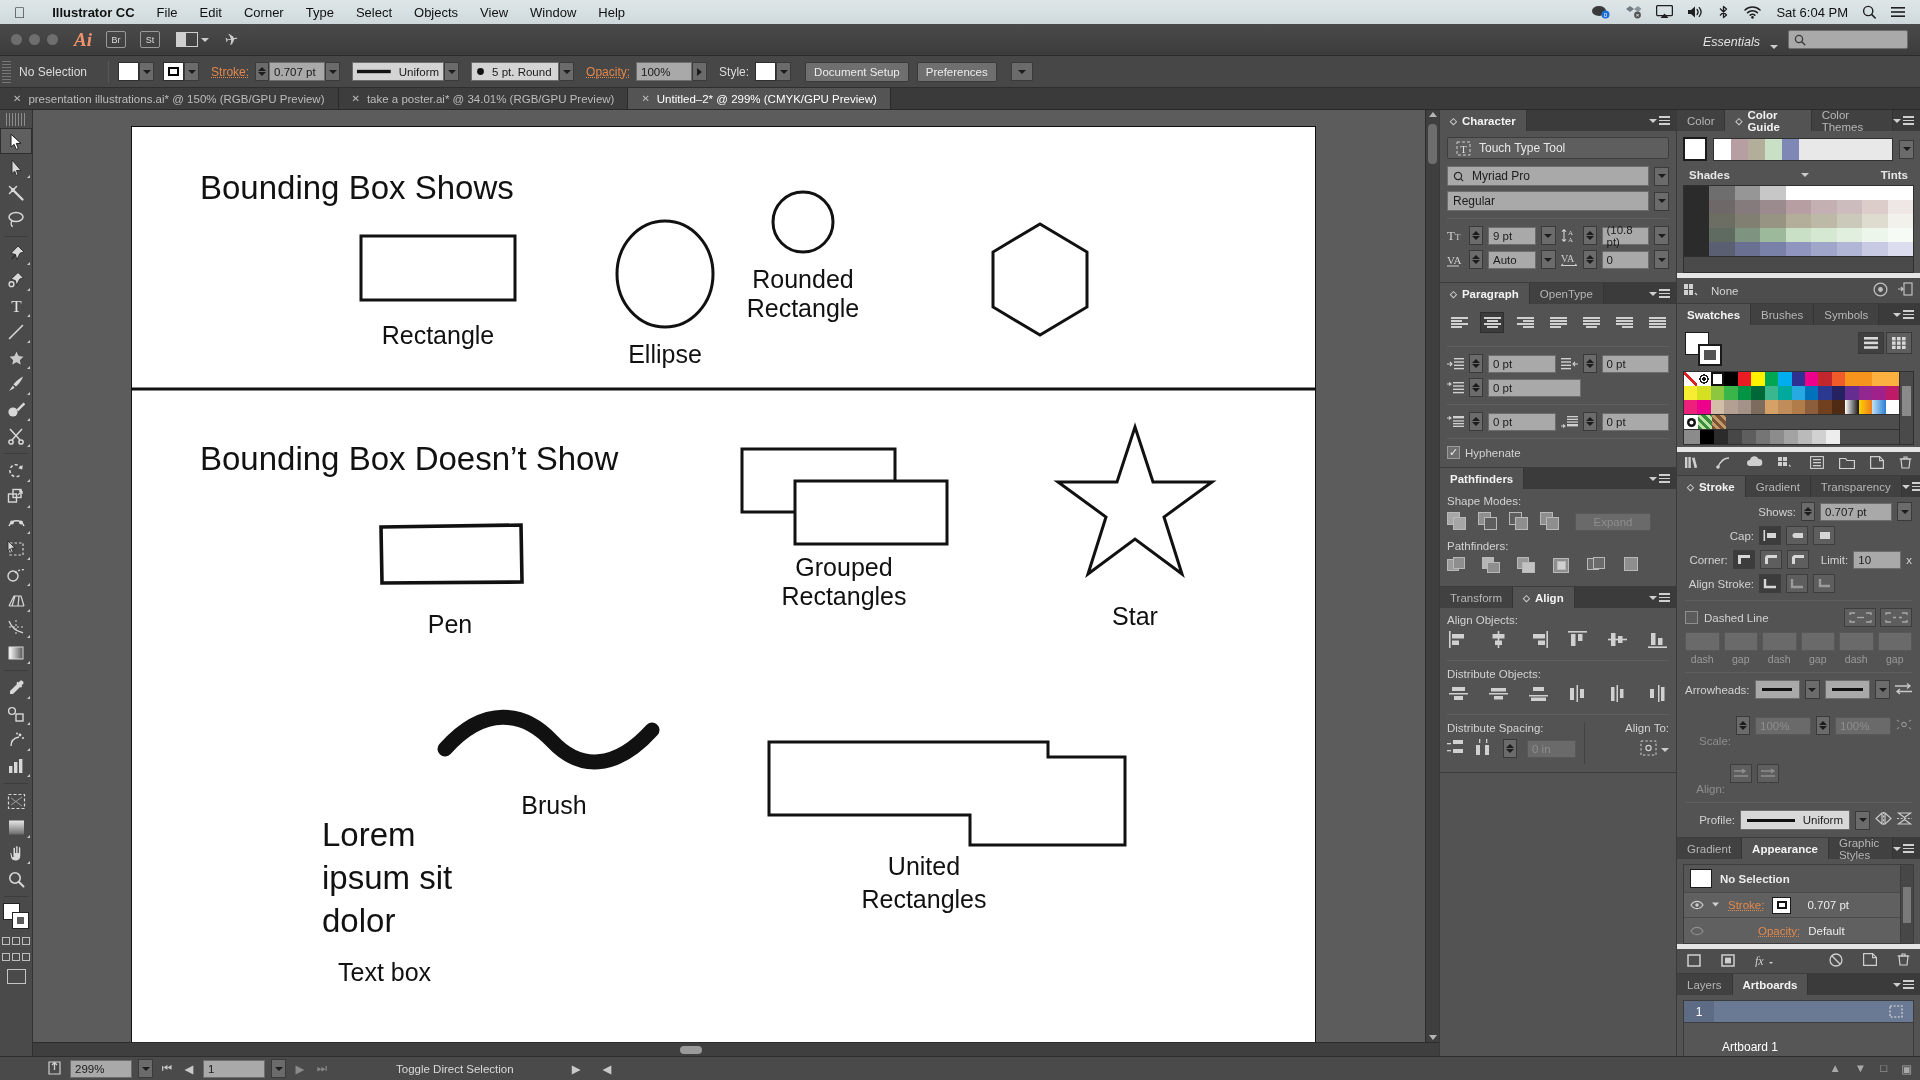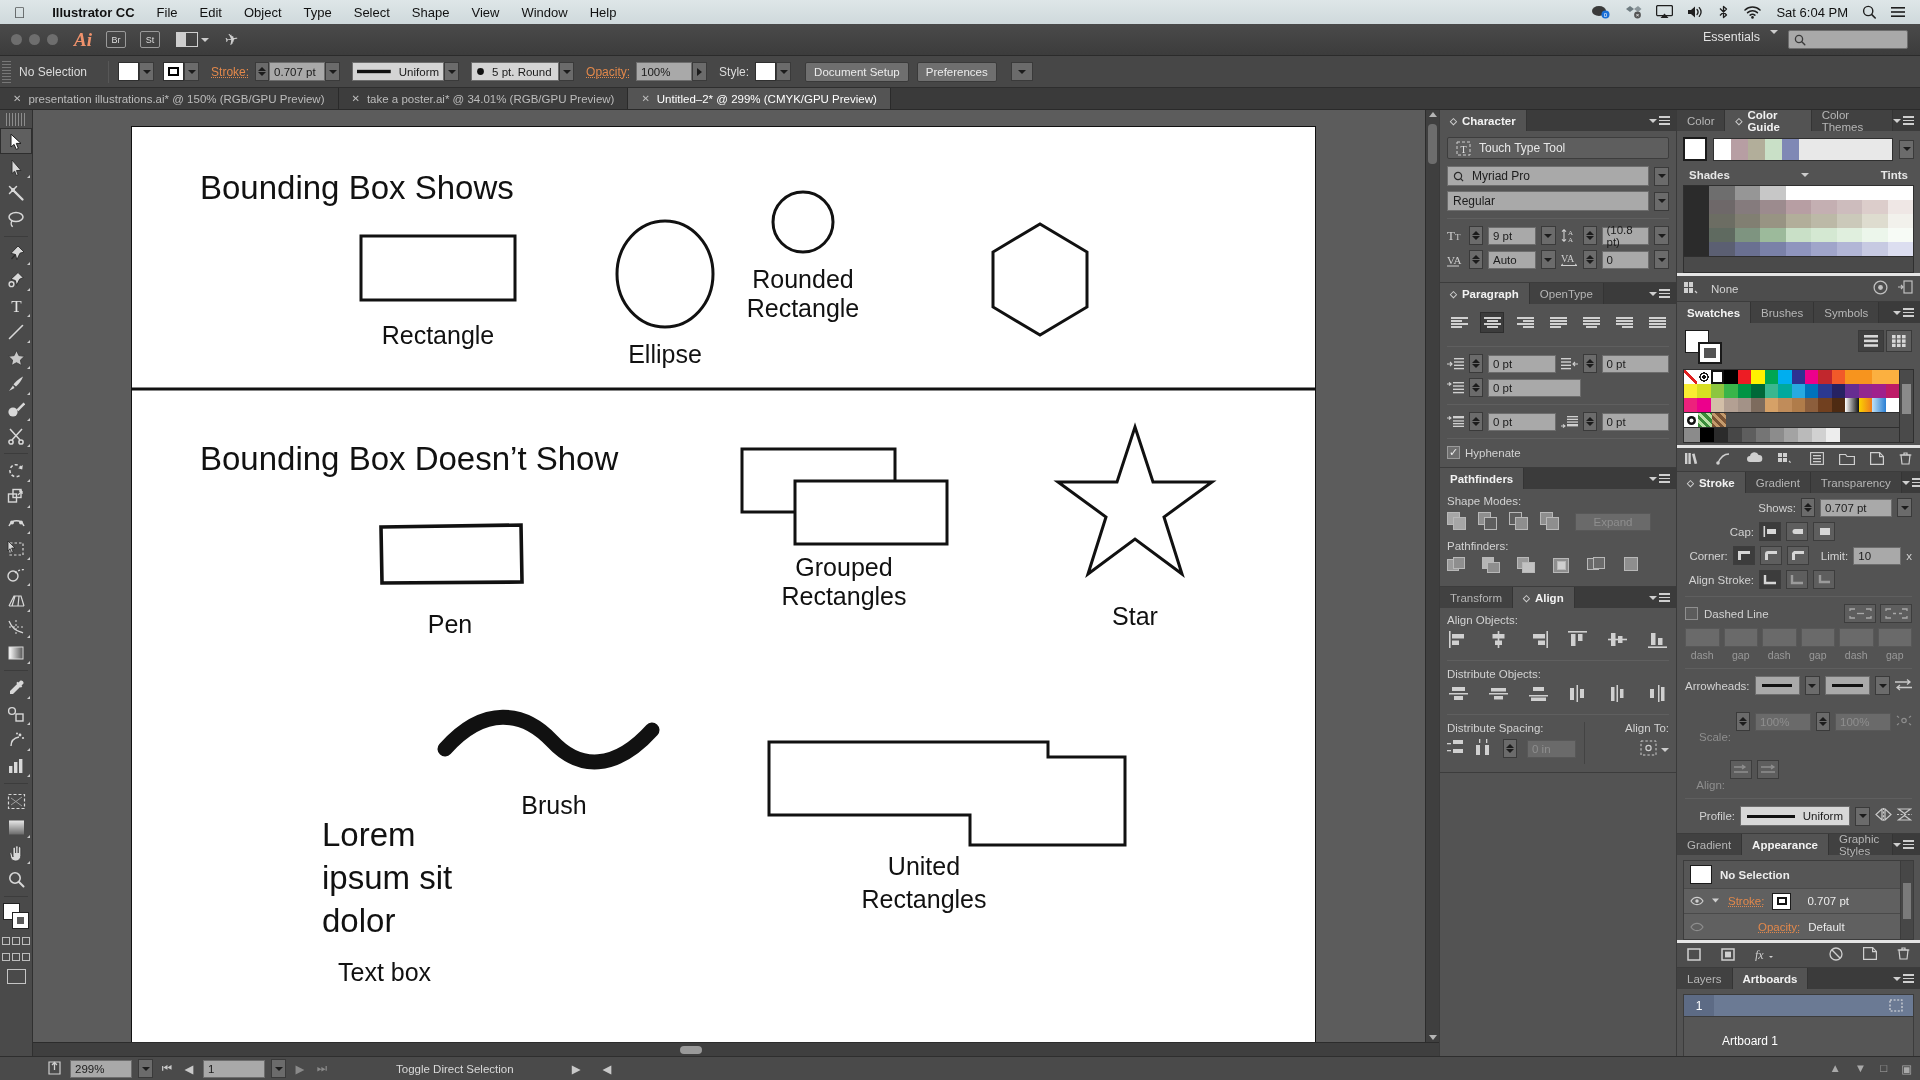--- a/index.html
+++ b/index.html
@@ -38,21 +38,21 @@
   .ai-logo{ margin-left:16px; color:#f0926c; font-weight:bold; font-style:italic; font-size:19px; font-family:"Liberation Serif",serif;}
   .minibtn{
     margin-left:14px; width:20px; height:17px; border:1px solid #9a9a9a; border-radius:2px;
     font-size:9px; display:flex; align-items:center; justify-content:center; color:#ddd;
   }
   .arrange{ margin-left:16px; display:flex; align-items:center; gap:3px; }
   .arrange .box{ width:22px; height:15px; border:1px solid #cfcfcf; display:flex; }
   .arrange .box i{ display:block; width:9px; border-right:1px solid #cfcfcf; background:#cfcfcf;}
   .caret{ width:0;height:0;border-left:4px solid transparent;border-right:4px solid transparent;border-top:4px solid #ccc;}
   .rocket{ margin-left:16px; color:#cfcfcf; font-size:16px; transform:rotate(-10deg);}
-  .appbar .right{ margin-left:auto; display:flex; align-items:flex-start; gap:10px; padding-right:12px;}
+  .appbar .right{ margin-left:auto; display:flex; align-items:flex-end; gap:10px; padding-right:12px;font-style:italic;}
   .ess{ font-size:12.5px; color:#e2e2e2;}
   .searchbox{
     width:120px; height:19px; background:#a9a9a9; border:1px solid #6d6d6d; border-radius:2px;
     display:flex; align-items:center; padding-left:5px; color:#3a3a3a;
   }
 
   
   .ctrlbar{
     position:absolute; left:0; top:56px; width:1920px; height:32px;
     background:#474747; border-bottom:1px solid #2e2e2e;
@@ -162,21 +162,21 @@
 
   .swgrid{ display:grid; grid-template-columns:repeat(9,1fr); border:1px solid #2f2f2f;}
   .swgrid i{ display:block; height:14px; }
   .shadesbar{ display:flex; justify-content:space-between; font-size:11.5px; font-weight:bold;
               color:#e7e7e7; padding:3px 6px 4px; align-items:center;}
   .cgtop{ display:flex; gap:6px; align-items:center; padding-bottom:5px;}
   .cgbig{ width:24px;height:24px;background:#fff;border:2px solid #1b1b1b;}
   .cgstrip{ flex:1; height:23px; background:#e8e8e8; border:1px solid #2f2f2f; display:flex;}
   .cgstrip i{ display:block; width:17px; }
   .pfoot{ display:flex; align-items:center; gap:12px; padding:4px 7px; background:#4d4d4d;
-          border-top:3px solid #e5e5e5; font-size:11.5px; color:#d3d3d3;}
+          border-top:5px solid #e5e5e5; font-size:11.5px; color:#d3d3d3;}
 
   .swpal{ display:grid; grid-template-columns:repeat(16,1fr); border:1px solid #2f2f2f;}
   .swpal i{ display:block; height:14px; border:0; }
   .swtop{ display:flex; align-items:flex-start; justify-content:space-between; padding:3px 2px 5px;}
   .swfs{ position:relative; width:38px; height:34px;}
   .swfs .a{ position:absolute; left:0;top:0;width:24px;height:23px;background:#fff;border:1px solid #1a1a1a;}
   .swfs .b{ position:absolute; left:13px;top:12px;width:24px;height:22px;background:#fff;border:2px solid #1a1a1a;}
   .swfs .b i{ position:absolute; inset:4px; background:#535353;}
   .viewbtns{ display:flex; gap:2px;}
   .viewbtns .vb{ width:26px;height:22px;background:#5e5e5e;border:1px solid #3a3a3a;
@@ -227,24 +227,24 @@
 </head>
 <body>
 
 <div class="app">
 
   <div class="macbar">
     <div class="apple"></div>
     <div class="mi app-name">Illustrator CC</div>
     <div class="mi">File</div>
     <div class="mi">Edit</div>
-    <div class="mi">Object</div>
+    <div class="mi">Corner</div>
     <div class="mi">Type</div>
     <div class="mi">Select</div>
-    <div class="mi">Shape</div>
+    <div class="mi">Objects</div>
     <div class="mi">View</div>
     <div class="mi">Window</div>
     <div class="mi">Help</div>
     <div class="right">
       <span>
         <svg width="20" height="14" viewBox="0 0 20 14">
             <ellipse cx="8" cy="6" rx="7" ry="5" fill="#3a3a3a"></ellipse>
             <circle cx="14.5" cy="9.5" r="4" fill="#1b6fd6"></circle>
             <text x="14.5" y="12" font-size="6" fill="#fff" text-anchor="middle" font-family="Liberation Sans">0</text>
           </svg>

